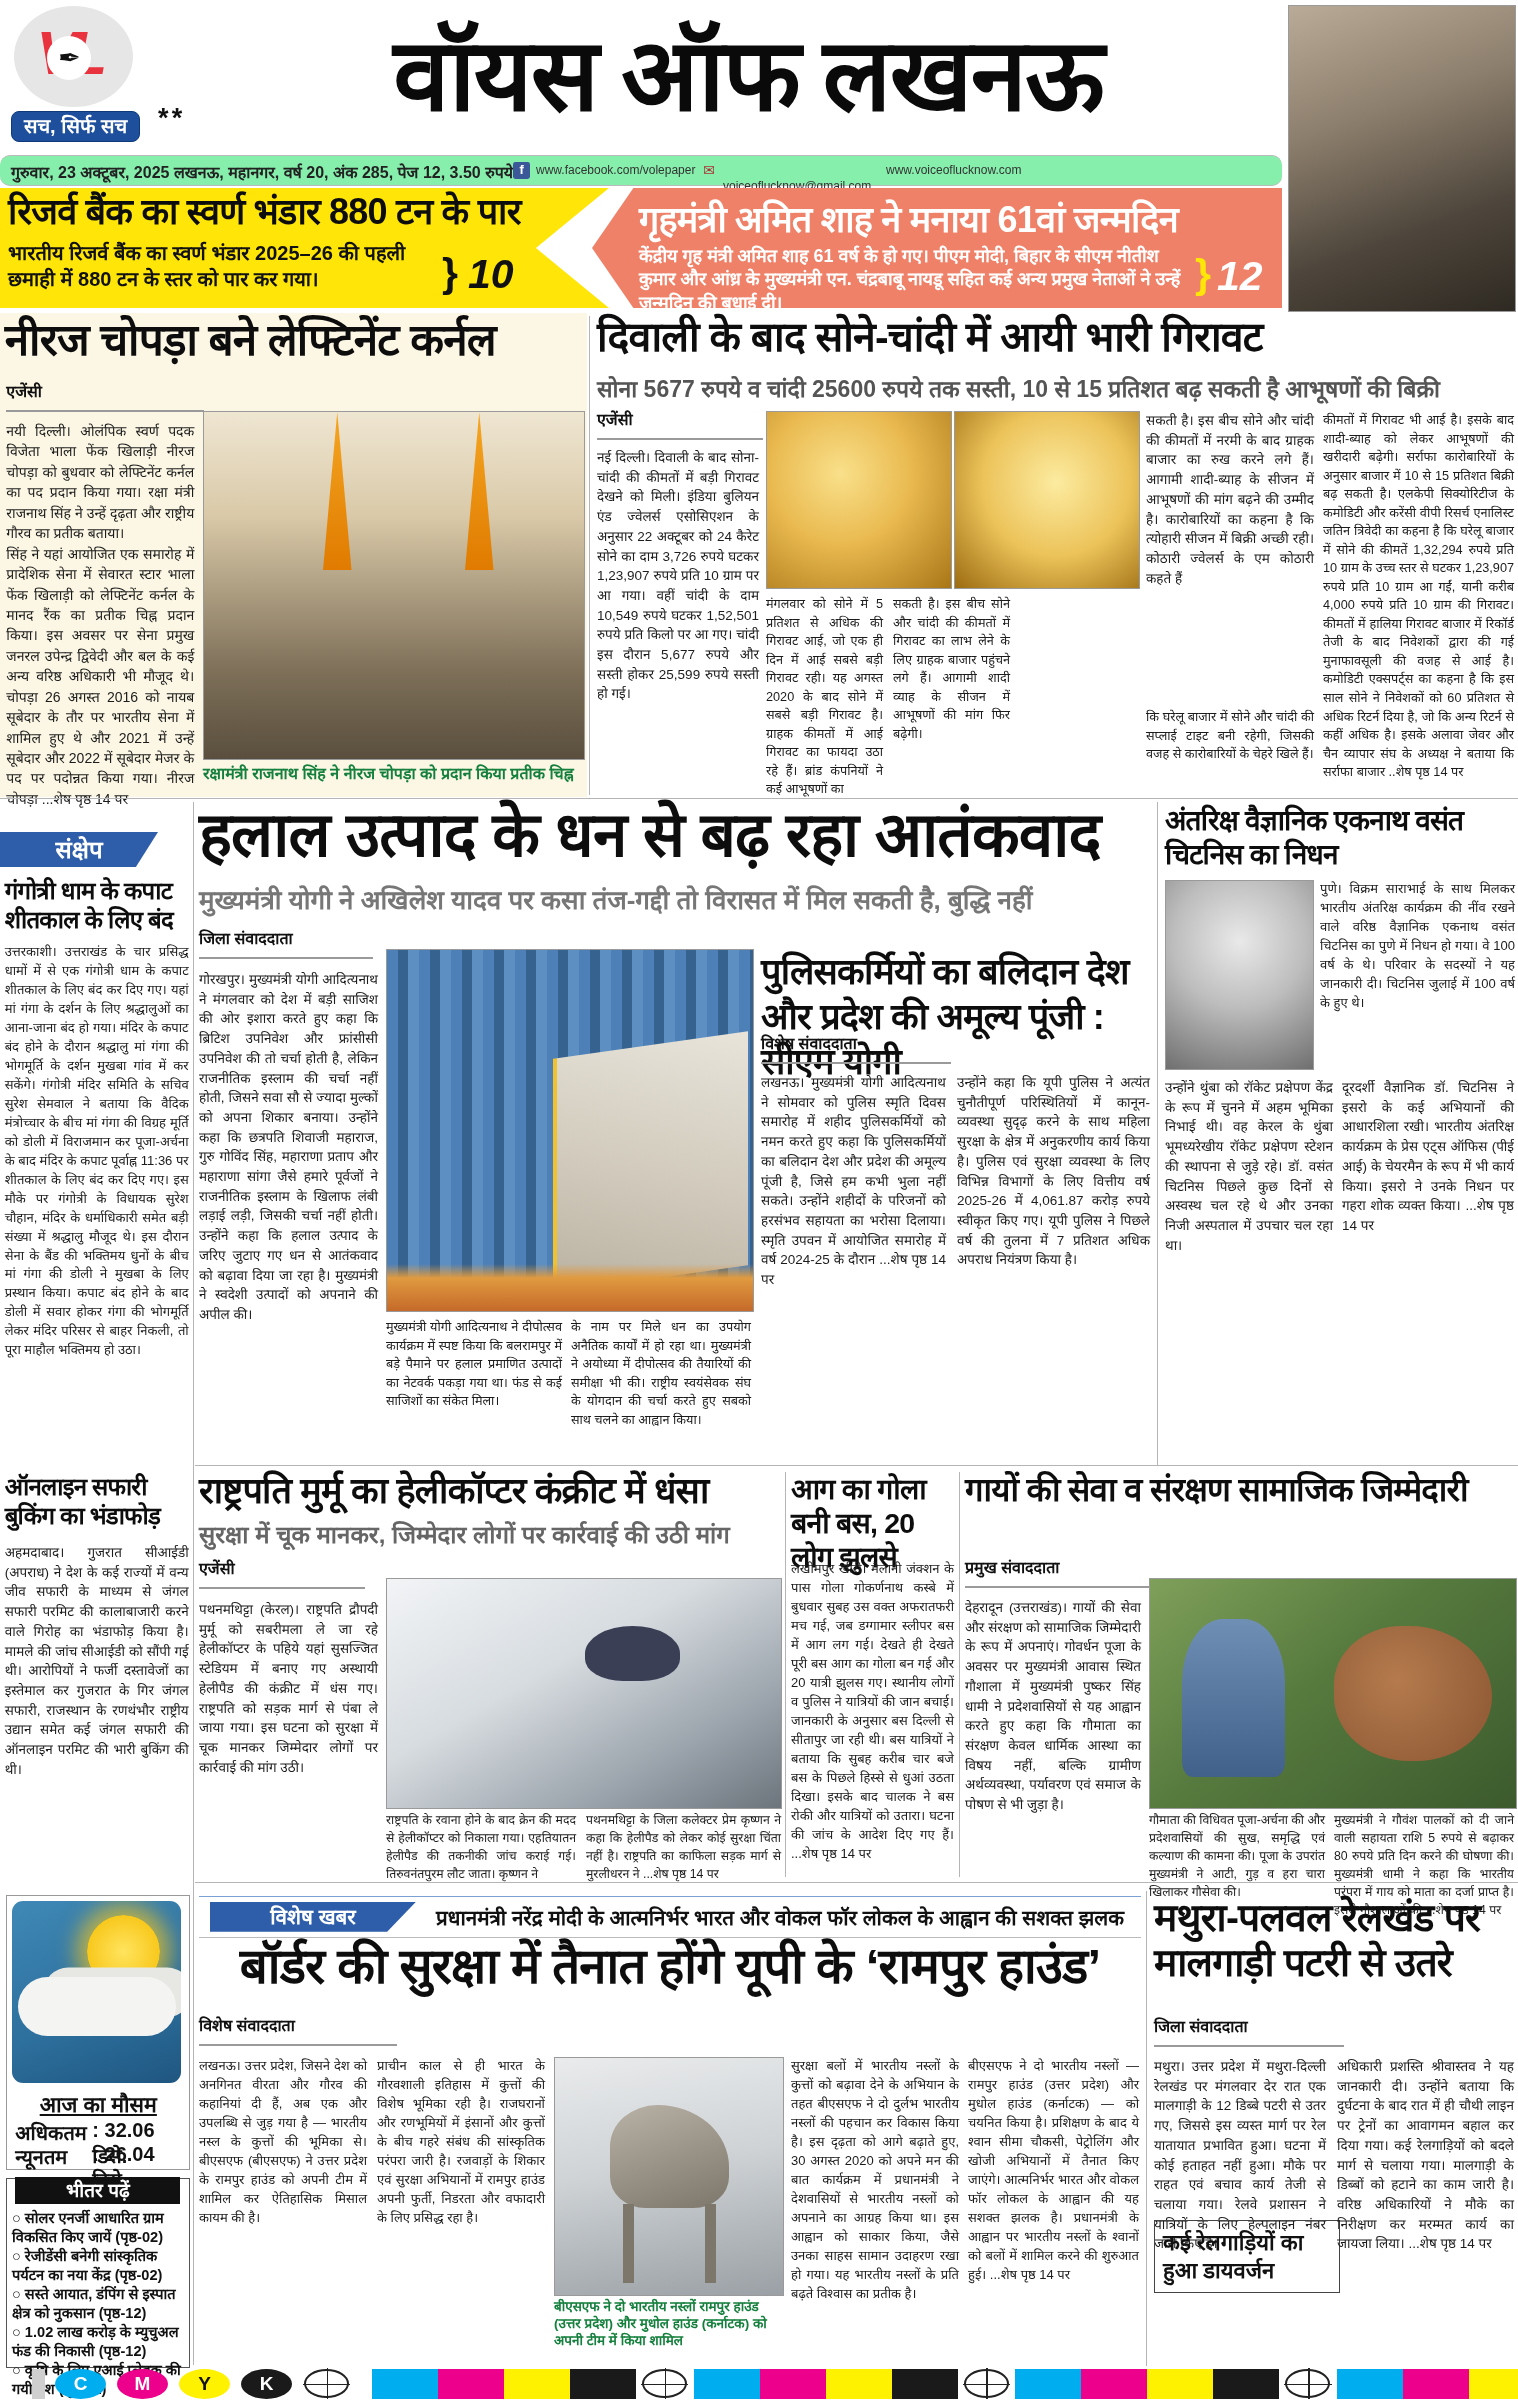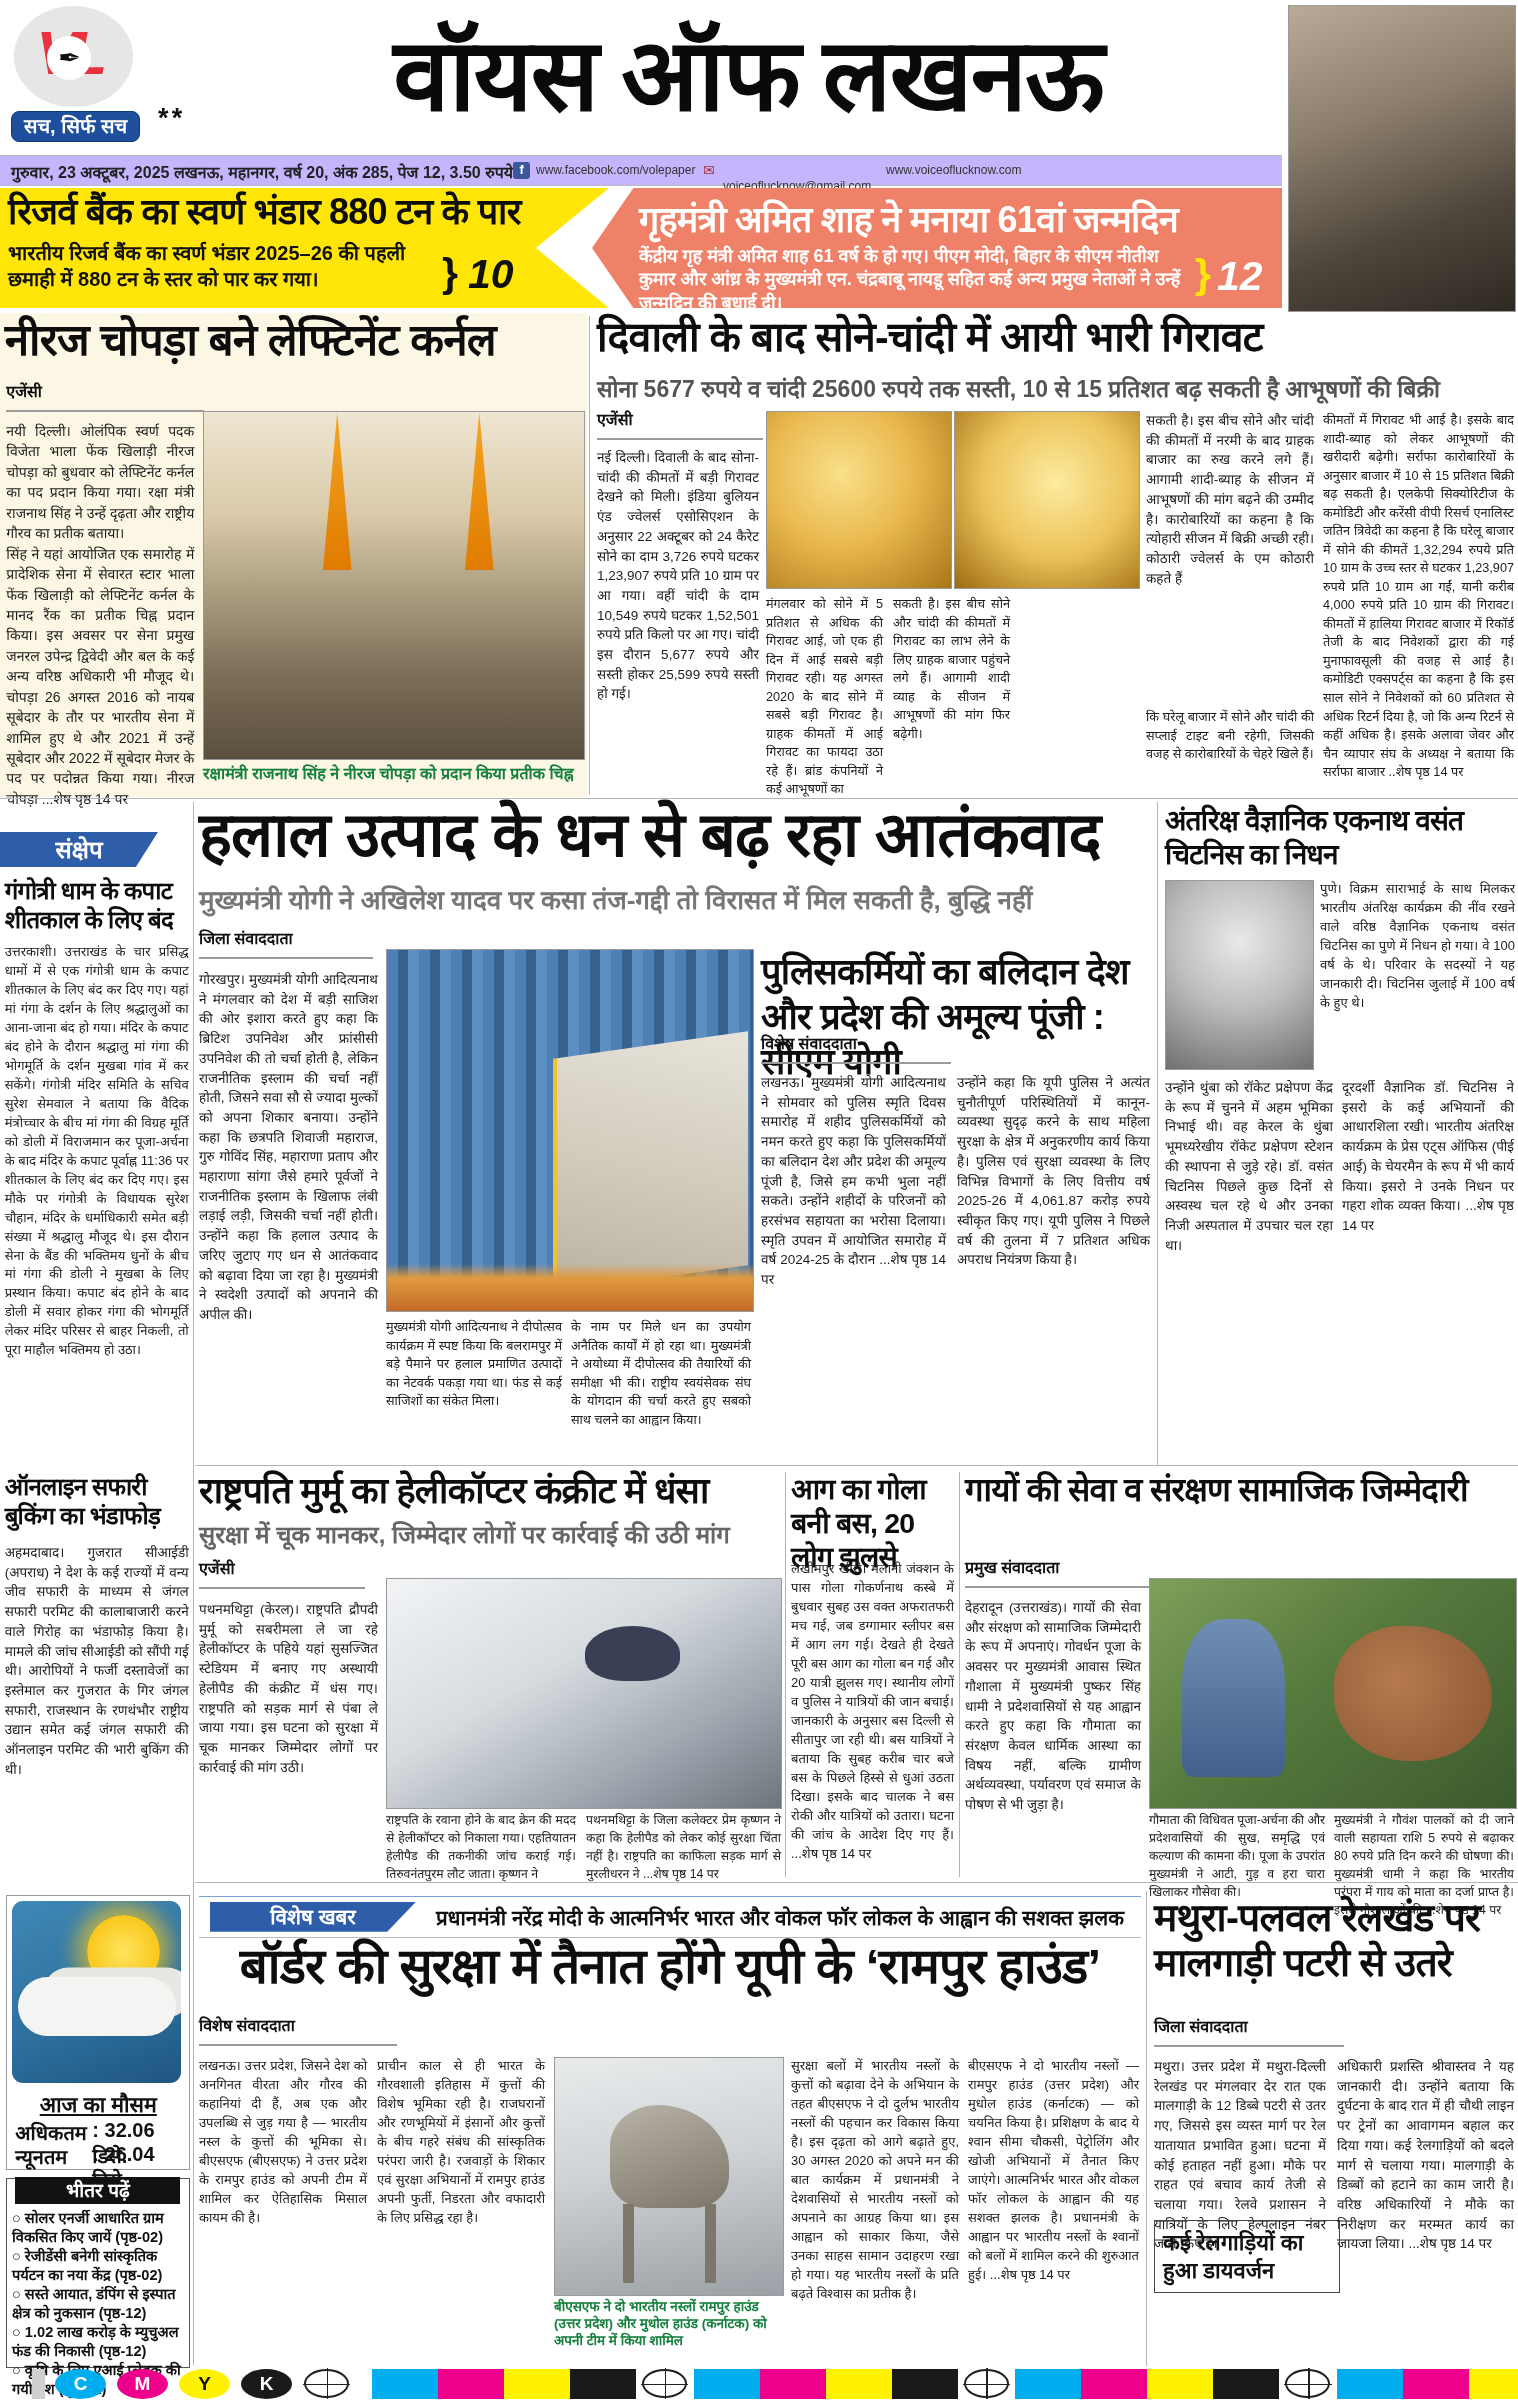--- a/index.html
+++ b/index.html
@@ -36,21 +36,21 @@
     <div class="abs" style="left:22px;top:11px;font-weight:900;font-size:62px;color:#e8333f;font-style:italic;letter-spacing:-8px;">VL</div>
     <div class="abs" style="left:33px;top:30px;width:44px;height:44px;background:#fff;border-radius:50%;text-align:center;line-height:44px;font-size:27px;color:#111;">✒</div>
   </div>
   <div class="abs pill" style="left:11px;top:111px;width:127px;height:28.5px;text-align:center;font-weight:800;font-size:20px;line-height:28.5px;">सच, सिर्फ सच</div>
   <div class="abs" style="left:158px;top:103px;font-size:27px;font-weight:700;letter-spacing:3.2px;">**</div>
 
   <div class="abs" style="left:222px;top:4.7px;width:1052px;height:144px;font-weight:900;font-size:101px;line-height:142px;text-align:center;letter-spacing:-1.6px;color:#0a0a0a;font-family:'Liberation Serif','DejaVu Serif',serif;">वॉयस ऑफ लखनऊ</div>
 
   <div class="abs photo" style="left:1288px;top:4.7px;width:226px;height:305px;background:linear-gradient(160deg,#b9ab97 0%,#8d7f6d 35%,#4e463c 70%,#2e2922 100%);"></div>
 
-  <div class="abs" style="left:0;top:155px;width:1282px;height:28.5px;background:#c4b5fd;border-top:0.8px solid #bbb;border-bottom:0.8px solid #bbb;">
+  <div class="abs" style="left:0;top:155px;width:1282px;height:28.5px;background:#86efac;border-top:0.8px solid #bbb;border-bottom:0.8px solid #bbb;border-radius:10px;">
     <span class="abs" style="left:11px;top:4.7px;font-weight:700;font-size:16px;color:#222;">गुरुवार, 23 अक्टूबर, 2025   लखनऊ, महानगर, वर्ष 20, अंक 285, पेज 12,  3.50 रुपये</span>
     <span class="abs" style="left:513px;top:5.5px;"><span class="fb">f</span></span>
     <span class="abs" style="left:536px;top:7.1px;font-size:12px;color:#333;">www.facebook.com/volepaper</span>
     <span class="abs" style="left:703px;top:5.5px;font-size:14.2px;color:#a33;">✉</span>
     <span class="abs" style="left:723px;top:23px;font-size:12px;color:#333;">voiceoflucknow@gmail.com</span>
     <span class="abs" style="left:886px;top:7.1px;font-size:12px;color:#333;">www.voiceoflucknow.com</span>
   </div>
 
   <div class="abs" style="left:0;top:188px;width:609px;height:120px;background:#ffe608;clip-path:polygon(0 0,100% 0,88% 50%,100% 100%,0 100%);">
     <div class="abs headline" style="left:8px;top:4.7px;width:522px;font-size:36px;font-weight:900;">रिजर्व बैंक का स्वर्ण भंडार 880 टन के पार</div>

